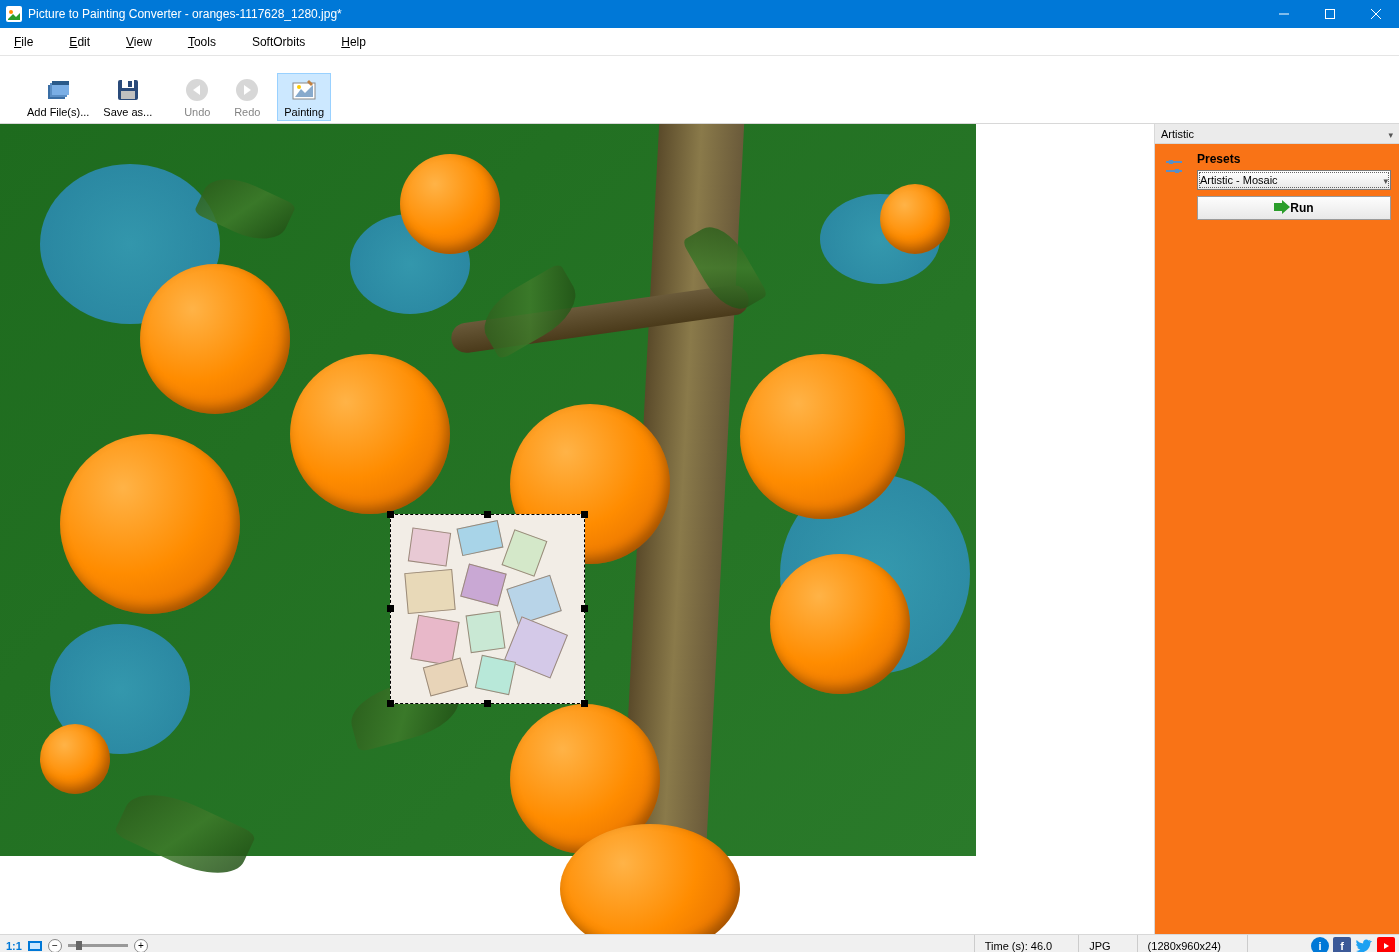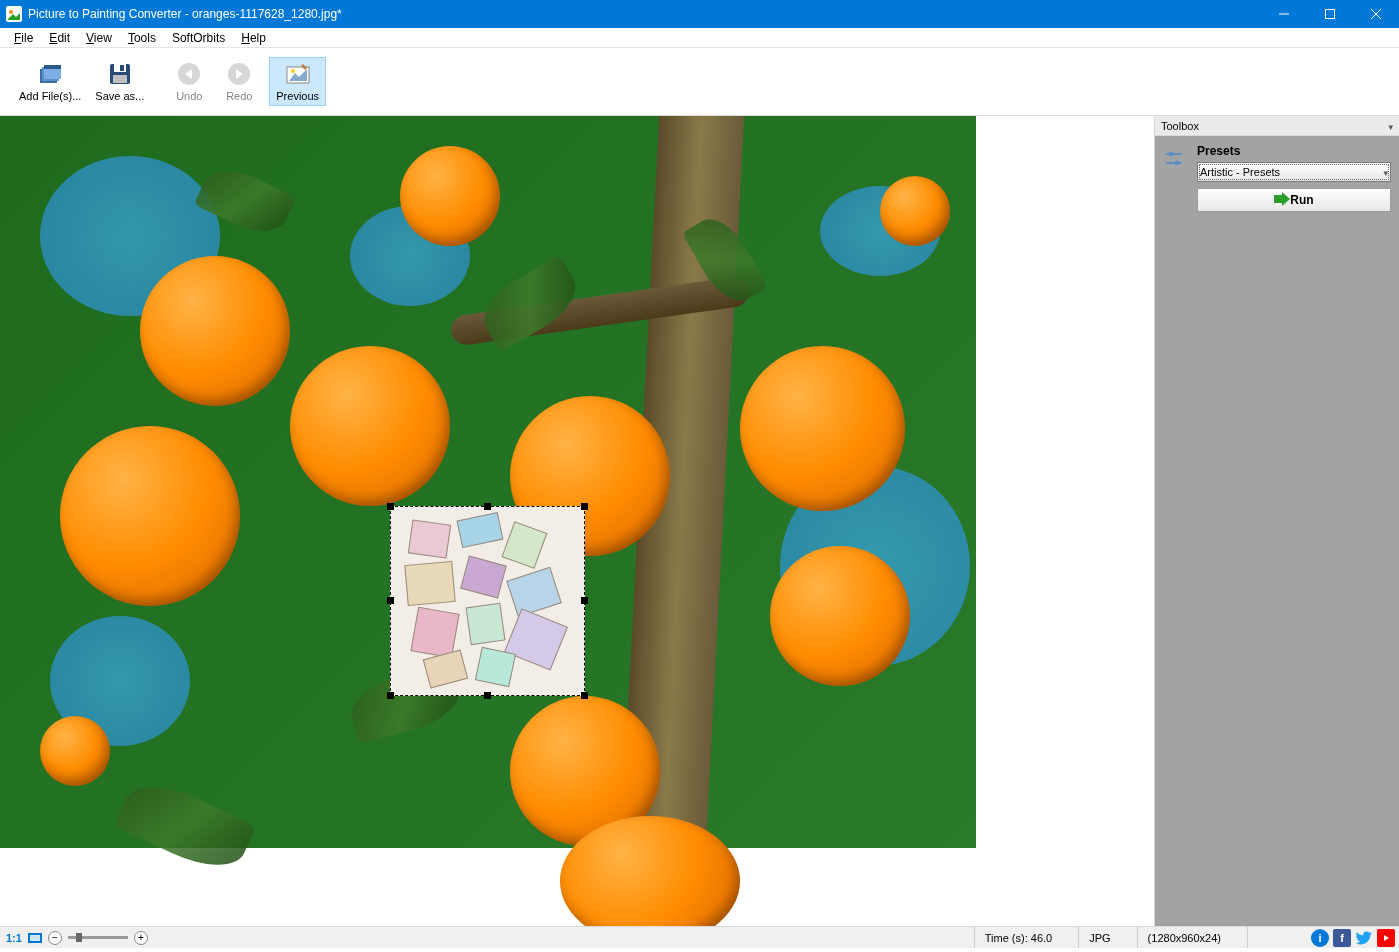--- a/index.html
+++ b/index.html
@@ -6,26 +6,26 @@
 body { font-family: "Segoe UI", Tahoma, sans-serif; font-size: 12px; background: #fff; overflow: hidden; width: 1399px; height: 952px; }
 
 
 .titlebar { height: 28px; background: #0078d7; color: #fff; display: flex; align-items: center; padding: 0 0 0 6px; }
 .titlebar .appicon { width: 16px; height: 16px; margin-right: 6px; display: inline-flex; align-items: center; justify-content: center; }
 .titlebar .title { font-size: 12px; flex: 0 0 auto; }
 .titlebar .spacer { flex: 1; }
 .titlebar .winbtn { width: 46px; height: 28px; display: inline-flex; align-items: center; justify-content: center; cursor: pointer; }
 
 
-.menubar { height: 20px; background: #fff; border-bottom: 1px solid #e5e5e5; display: flex; align-items: center; padding: 0 6px; gap: 0; }
+.menubar { height: 28px; background: #fff; border-bottom: 1px solid #e5e5e5; display: flex; align-items: center; padding: 0 6px; gap: 20px; }
 .menubar .menuitem { padding: 2px 8px; cursor: pointer; }
 .menubar .ul { text-decoration: underline; }
 
 
-.toolbar { height: 68px; background: #fff; border-bottom: 1px solid #d8d8d8; display: flex; align-items: center; padding: 2px 12px; }
+.toolbar { height: 68px; background: #fff; border-bottom: 1px solid #d8d8d8; display: flex; align-items: flex-end; padding: 2px 20px; }
 .tool { display: flex; flex-direction: column; align-items: center; justify-content: center; padding: 2px 6px; min-width: 40px; cursor: pointer; border: 1px solid transparent; }
 .tool.disabled { opacity: 0.5; cursor: default; margin-left: 8px; }
 .tool.active { background: #cce8ff; border: 1px solid #99d1ff; }
 .tool .lbl { font-size: 11px; text-align: center; line-height: 1.1; margin-top: 2px; }
 .tool .ticon { width: 28px; height: 28px; display: flex; align-items: center; justify-content: center; }
 .tool-sep { width: 1px; background: #e0e0e0; margin: 6px 4px; }
 .toolbar .rightgroup { margin-left: auto; display: flex; }
 
 
 .main { display: flex; height: calc(100% - 28px - 24px - 68px - 22px); }
@@ -67,21 +67,21 @@
 .selection .h-tr { right: -4px; top: -4px; }
 .selection .h-ml { left: -4px; top: calc(50% - 4px); }
 .selection .h-mr { right: -4px; top: calc(50% - 4px); }
 .selection .h-bl { left: -4px; bottom: -4px; }
 .selection .h-bm { left: calc(50% - 4px); bottom: -4px; }
 .selection .h-br { right: -4px; bottom: -4px; }
 
 
 .toolbox { width: 245px; background: #f6f6f6; border-left: 1px solid #d8d8d8; display: flex; flex-direction: column; }
 .toolbox-header { height: 20px; background: #ebebeb; border-bottom: 1px solid #d8d8d8; padding: 2px 6px; font-size: 11px; display: flex; align-items: center; justify-content: space-between; }
-.toolbox-body { padding: 8px; background: #a3a3a3; flex: 1; }
+.toolbox-body { padding: 8px; background: #f97316; flex: 1; }
 .tb-row { display: flex; align-items: flex-start; gap: 12px; }
 .tb-icon { width: 22px; height: 22px; margin-top: 4px; display: flex; align-items: center; justify-content: center; cursor: pointer; }
 .tb-content { flex: 1; }
 .tb-label { font-weight: bold; font-size: 12px; margin-bottom: 4px; }
 .tb-select { width: 100%; height: 20px; border: 1px solid #7a7a7a; background: #fff; font-size: 11px; padding: 0 2px; display: flex; align-items: center; justify-content: space-between; cursor: pointer; background: linear-gradient(#fff,#e8e8e8); }
 .tb-select.focused { outline: 1px dotted #666; outline-offset: -3px; }
 .run-btn { margin-top: 6px; width: 100%; height: 24px; border: 1px solid #9a9a9a; background: linear-gradient(#fdfdfd,#e8e8e8); display: flex; align-items: center; justify-content: center; gap: 0; font-weight: bold; font-size: 12px; cursor: pointer; }
 .run-arrow { color: #2a9d2a; font-size: 14px; }
 
 
@@ -190,21 +190,21 @@
   <div class="tool-sep"></div>
   <div class="tool active">
     <span class="ticon">
       <svg width="26" height="26" viewBox="0 0 26 26">
           <rect x="2" y="6" width="22" height="16" fill="#fff" stroke="#888"></rect>
           <path d="M4 20 L10 12 L14 16 L22 8 L22 20 Z" fill="#8ac"></path>
           <circle cx="8" cy="10" r="2" fill="#fc0"></circle>
           <path d="M18 3 L22 7 L20 9 L16 5 Z" fill="#c08040"></path>
         </svg>
     </span>
-    <span class="lbl">Previous</span>
+    <span class="lbl">Painting</span>
   </div>
 </div>
 
 <div class="main">
   <div class="canvas-area">
     <div class="image">
       <div class="sky sky1"></div>
         <div class="sky sky2"></div>
         <div class="sky sky3"></div>
         <div class="sky sky4"></div>
@@ -246,37 +246,37 @@
         <span class="handle h-mr"></span>
         <span class="handle h-bl"></span>
         <span class="handle h-bm"></span>
         <span class="handle h-br"></span>
       </div>
     </div>
   </div>
 
   <div class="toolbox">
     <div class="toolbox-header">
-      <span>Toolbox</span>
+      <span>Artistic</span>
       <span class="dd-arrow"></span>
     </div>
     <div class="toolbox-body">
       <div class="tb-row">
         <span class="tb-icon">
           <svg width="20" height="18" viewBox="0 0 20 18">
               <line x1="2" y1="4" x2="18" y2="4" stroke="#5a8ec5" stroke-width="2"></line>
               <rect x="5" y="2" width="4" height="4" fill="#5a8ec5"></rect>
               <line x1="2" y1="13" x2="18" y2="13" stroke="#5a8ec5" stroke-width="2"></line>
               <rect x="11" y="11" width="4" height="4" fill="#5a8ec5"></rect>
             </svg>
         </span>
         <div class="tb-content">
           <div class="tb-label">Presets</div>
           <div class="tb-select focused">
-            <span>Artistic - Presets</span>
+            <span>Artistic - Mosaic</span>
             <span class="dd-arrow"></span>
           </div>
           <div class="run-btn">
             <span class="run-arrow">
               <svg width="16" height="14" viewBox="0 0 16 14">
                   <path d="M0 3 L8 3 L8 0 L16 7 L8 14 L8 11 L0 11 Z" fill="#2a9d2a"></path>
                 </svg>
             </span>
             <span>Run</span>
           </div>

